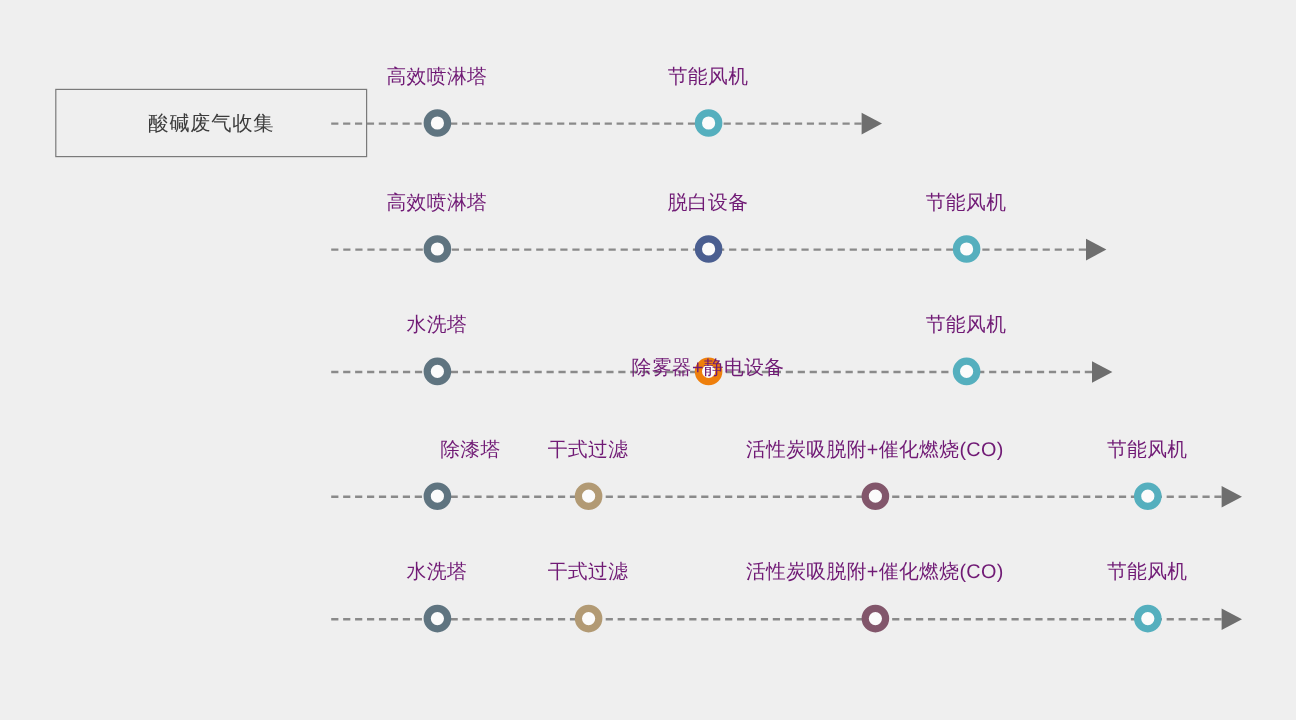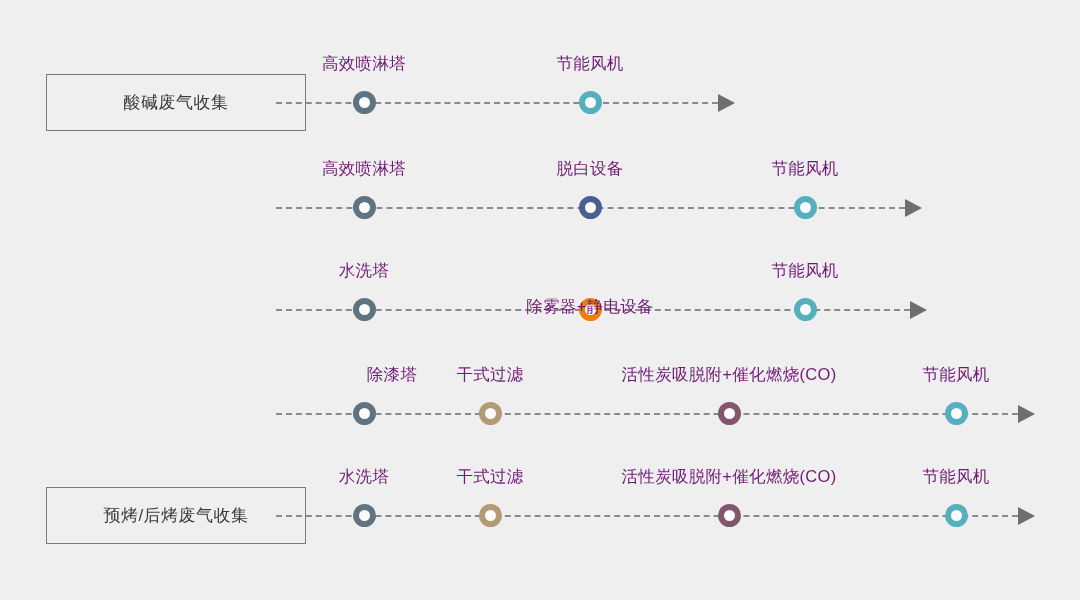--- a/index.html
+++ b/index.html
@@ -113,23 +113,20 @@
       <div class="node" style="left: 352.5px; top: 43.5px; border: 6px solid rgb(95, 116, 128);"></div>
       <div class="node-label" style="left: 364px; top: 6px; margin-left: 28px;">除漆塔</div>
       <div class="node" style="left: 478.5px; top: 43.5px; border: 6px solid rgb(178, 154, 116);"></div>
       <div class="node-label" style="left: 490px; top: 6px;">干式过滤</div>
       <div class="node" style="left: 717.5px; top: 43.5px; border: 6px solid rgb(130, 86, 107);"></div>
       <div class="node-label" style="left: 729px; top: 6px;">活性炭吸脱附+催化燃烧(CO)</div>
       <div class="node" style="left: 944.5px; top: 43.5px; border: 6px solid rgb(85, 175, 190);"></div>
       <div class="node-label" style="left: 956px; top: 6px;">节能风机</div>
     </div>
     <div class="row" style="top: 460px;">
-      <div class="src-box" style="top: 26.5px;">
-        <span>预烤/后烤废气收集</span>
-      </div>
       <div class="dash-line" style="left: 276px; width: 742px; top: 55px; border-top-color: rgb(138, 138, 138);"></div>
       <div class="arrow-head" style="left: 1018px; top: 47px; border-left-color: rgb(110, 110, 110);"></div>
       <div class="node" style="left: 352.5px; top: 43.5px; border: 6px solid rgb(95, 116, 128);"></div>
       <div class="node-label" style="left: 364px; top: 6px;">水洗塔</div>
       <div class="node" style="left: 478.5px; top: 43.5px; border: 6px solid rgb(178, 154, 116);"></div>
       <div class="node-label" style="left: 490px; top: 6px;">干式过滤</div>
       <div class="node" style="left: 717.5px; top: 43.5px; border: 6px solid rgb(130, 86, 107);"></div>
       <div class="node-label" style="left: 729px; top: 6px;">活性炭吸脱附+催化燃烧(CO)</div>
       <div class="node" style="left: 944.5px; top: 43.5px; border: 6px solid rgb(85, 175, 190);"></div>
       <div class="node-label" style="left: 956px; top: 6px;">节能风机</div>

